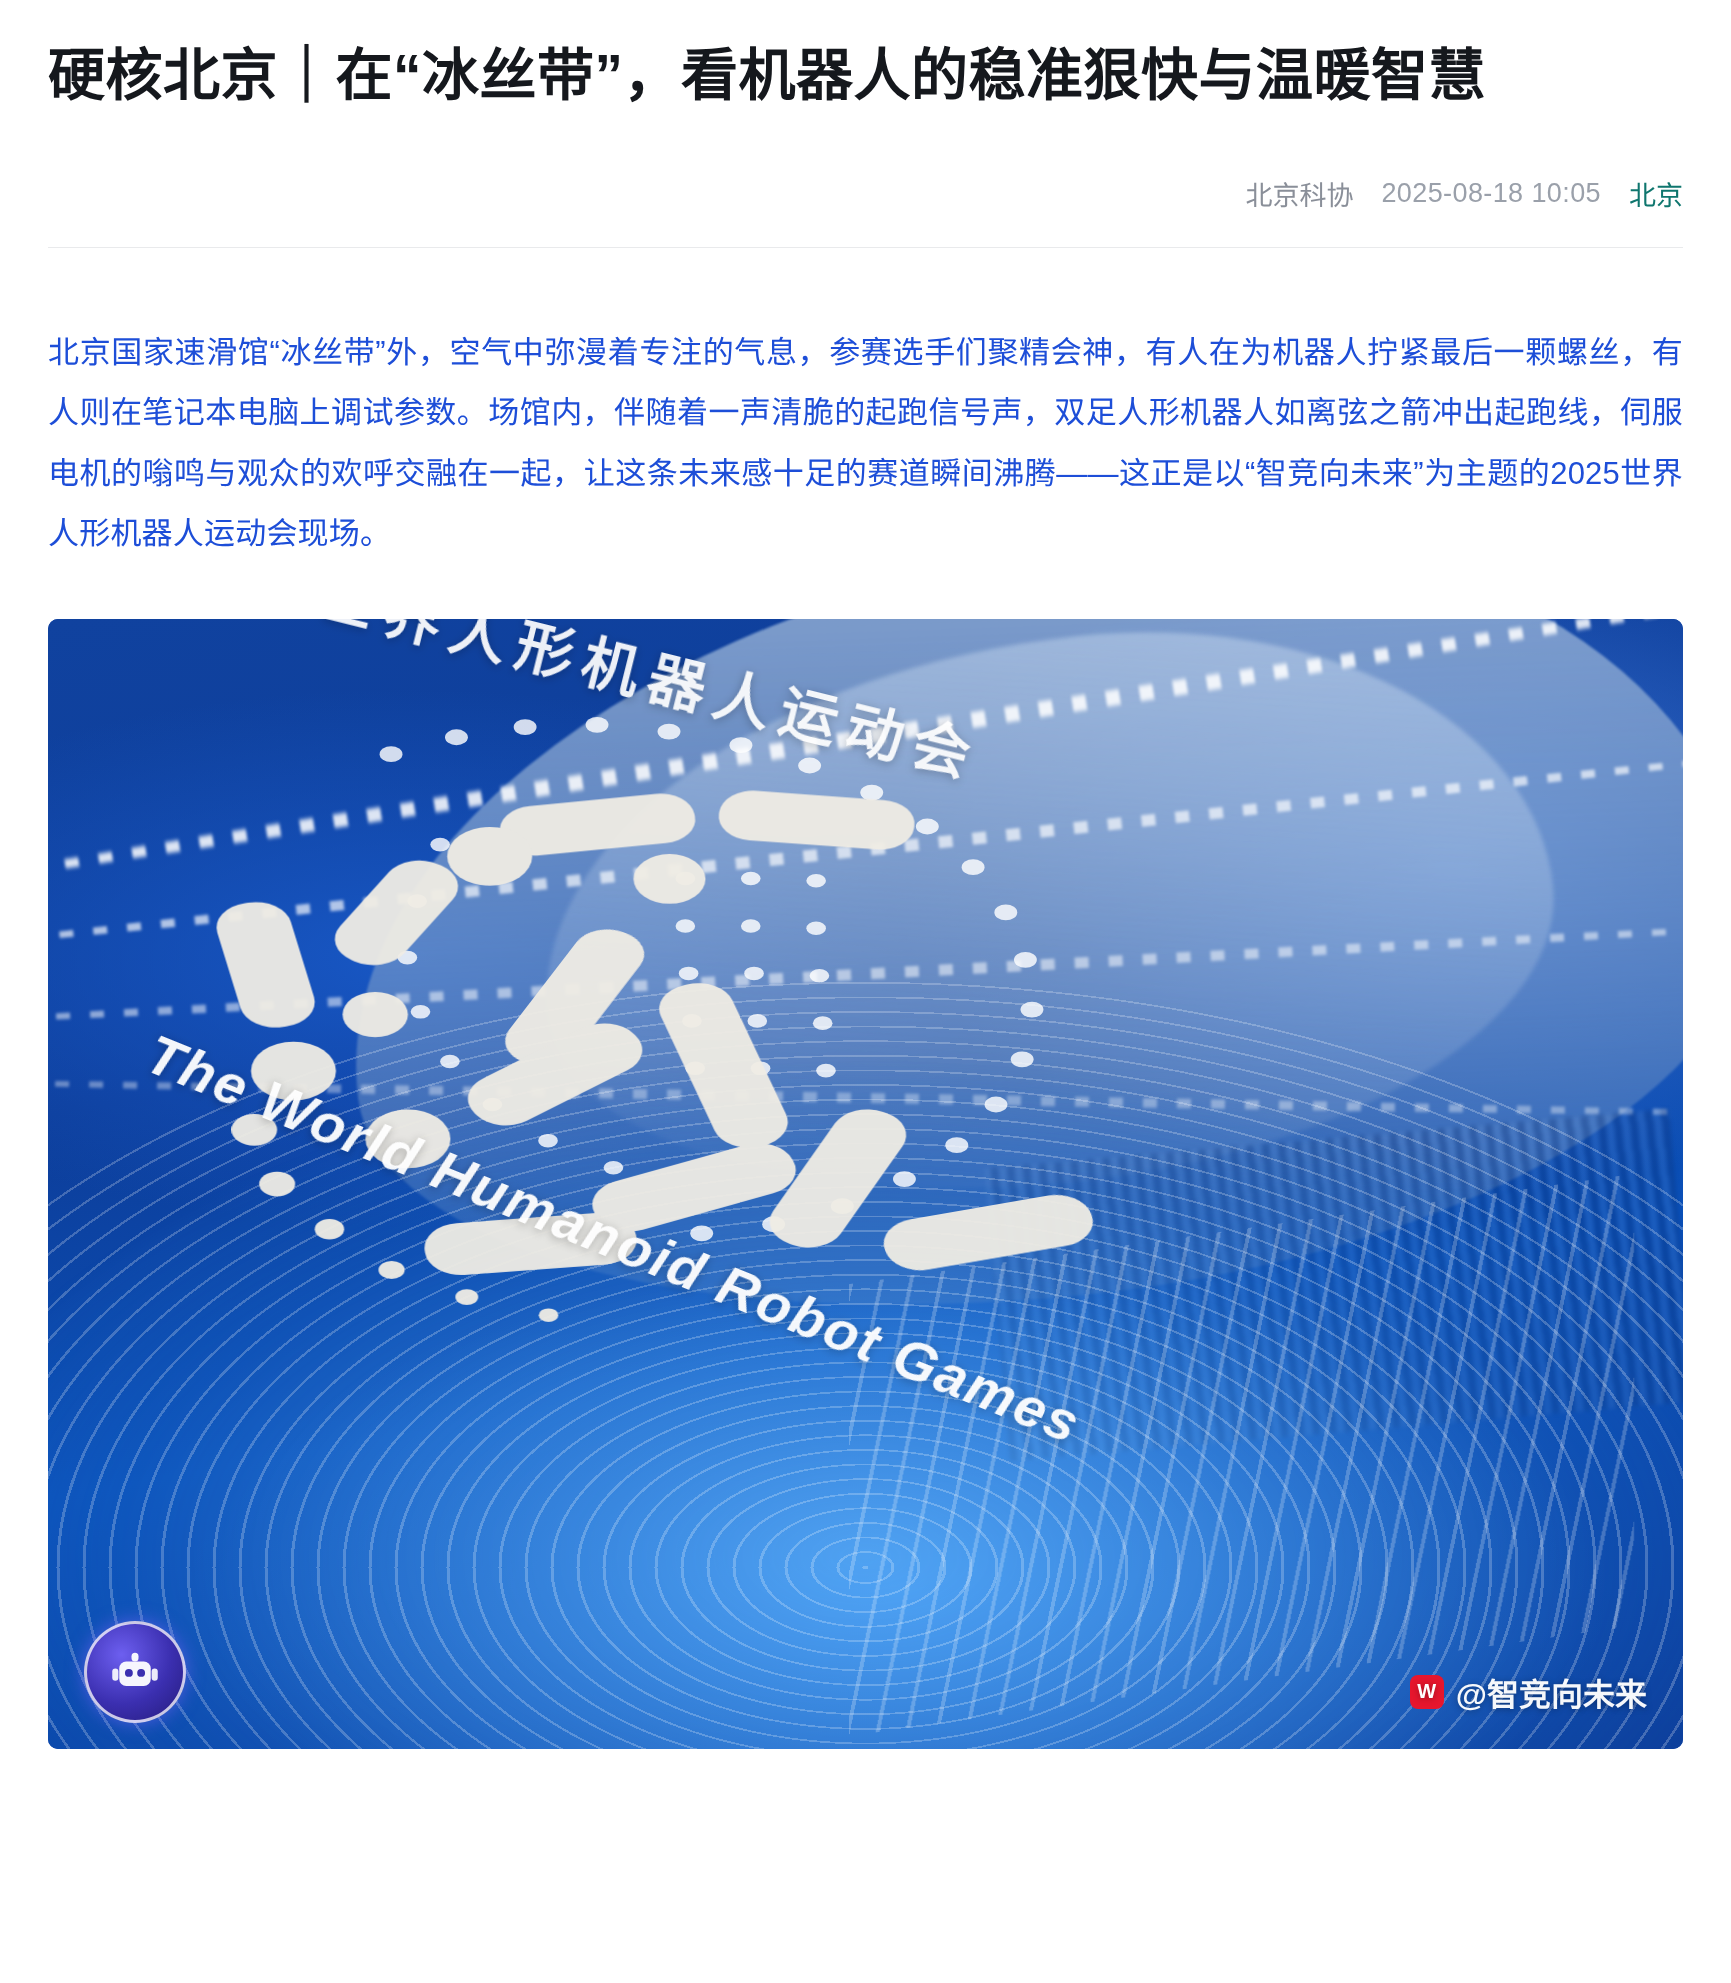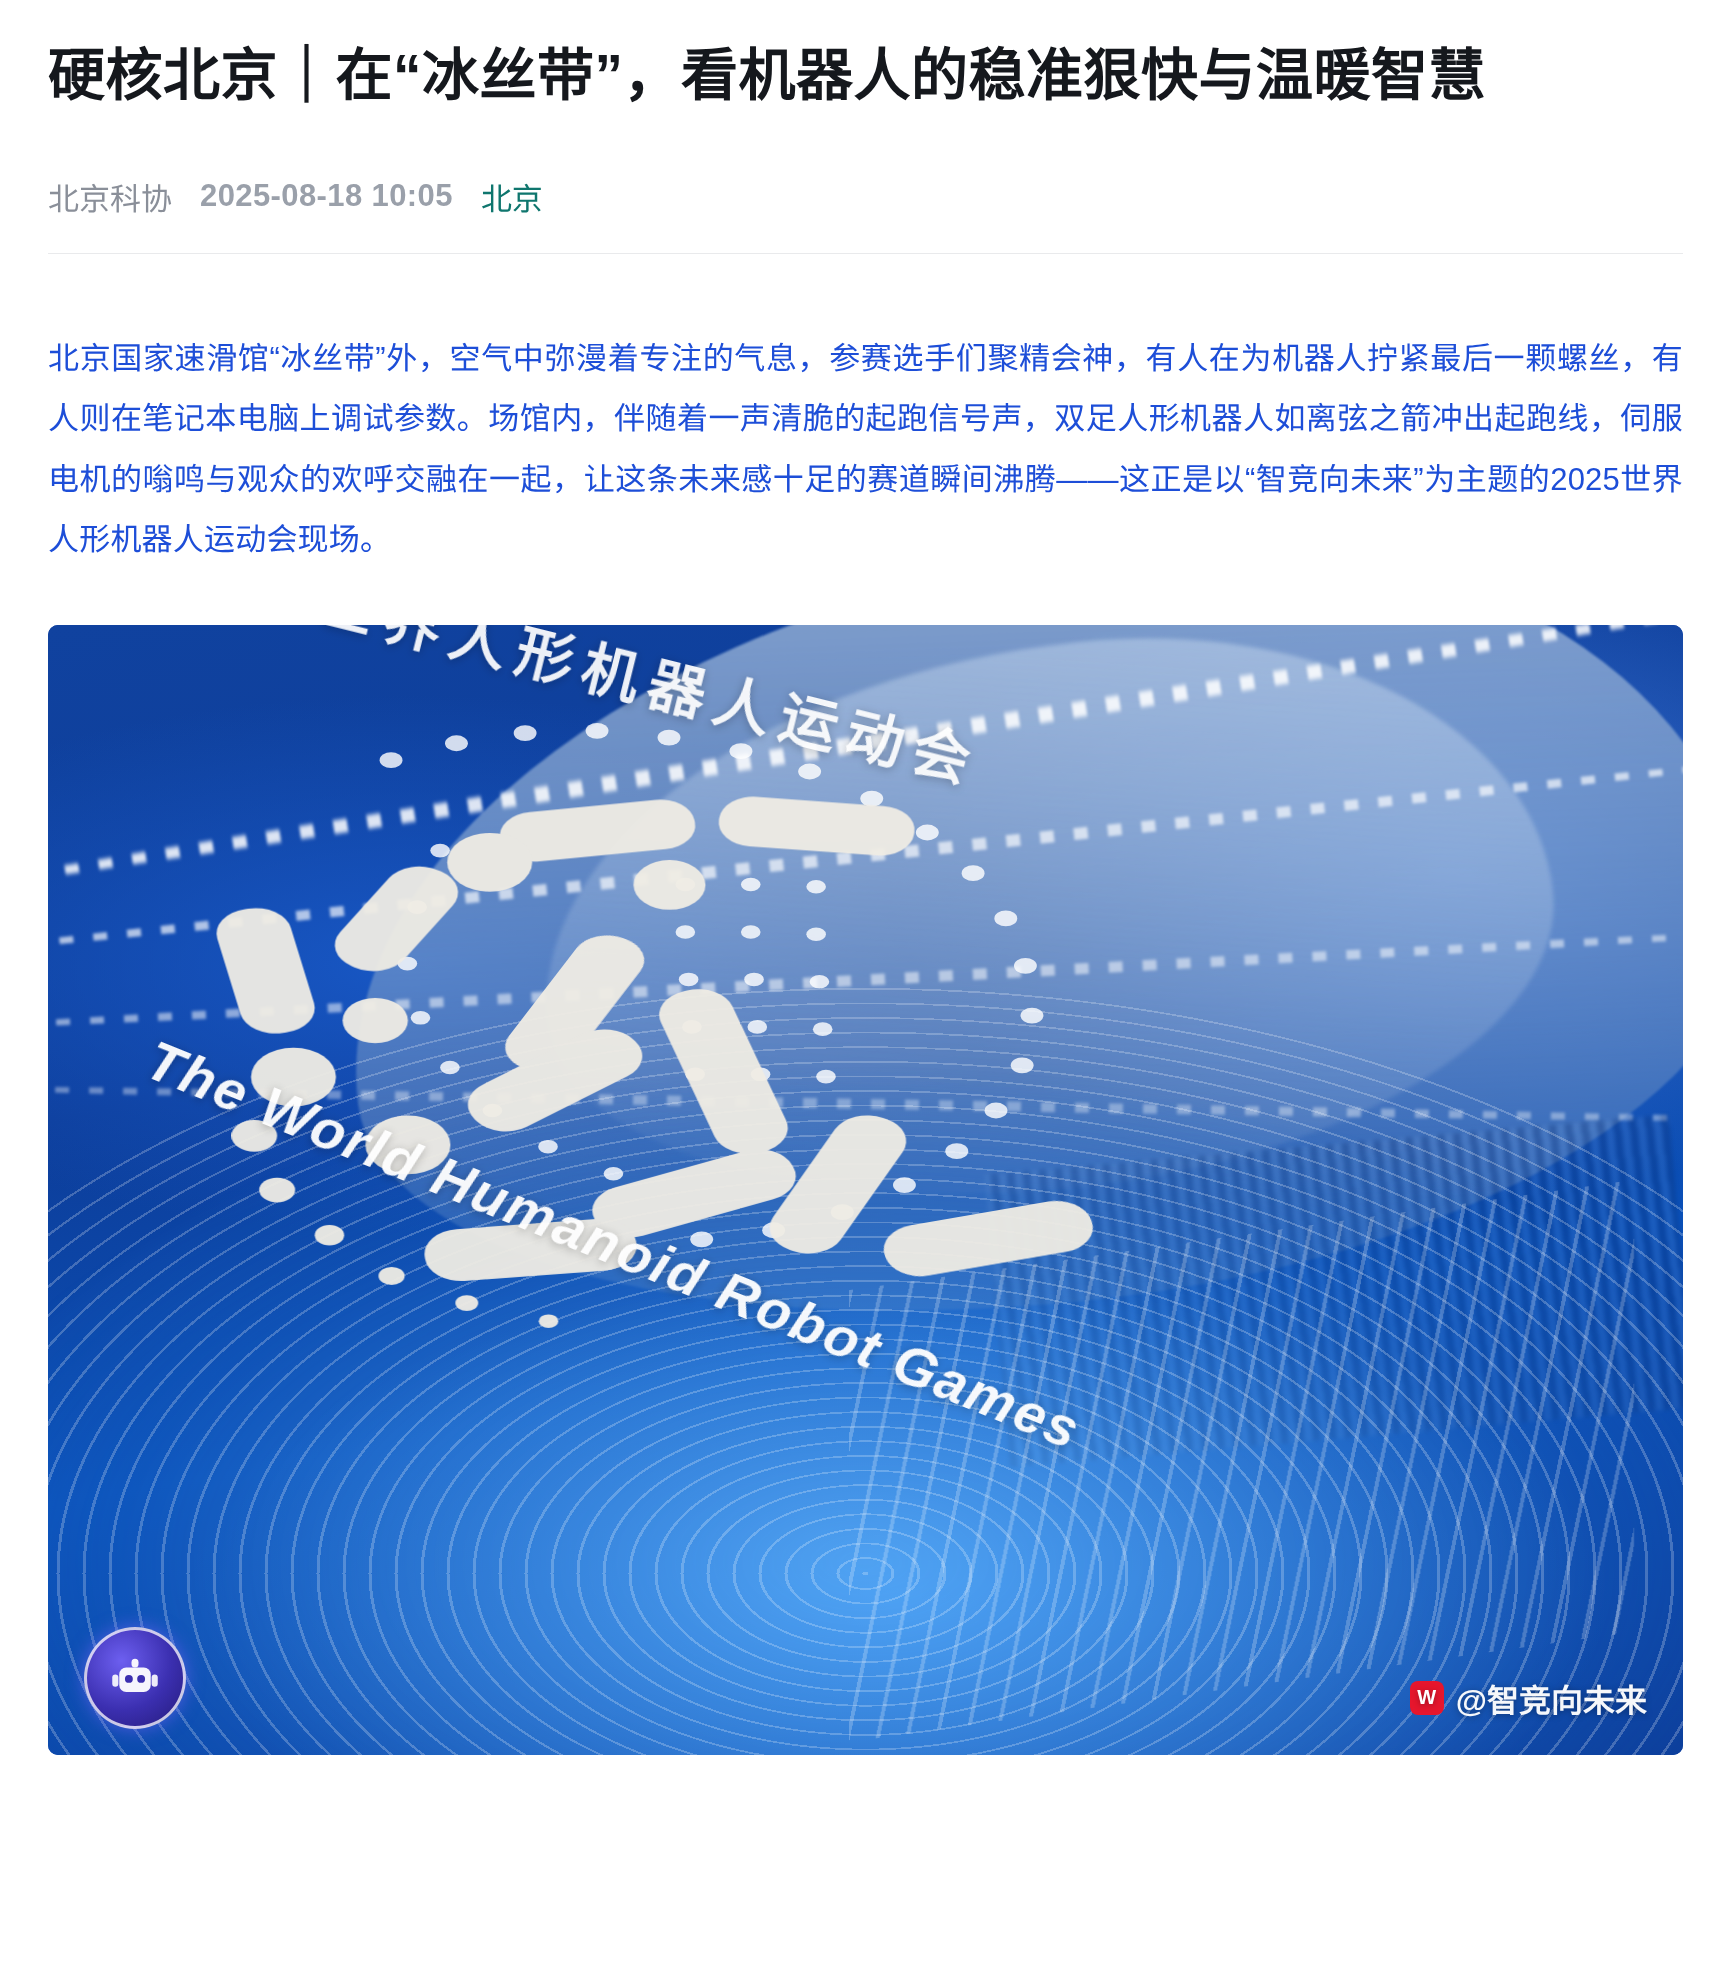--- a/index.html
+++ b/index.html
@@ -27,30 +27,30 @@
     line-height: 1.33;
     font-weight: bold;
     letter-spacing: 0.5px;
     color: #15181d;
   }
   .meta-row {
     display: flex;
     align-items: center;
     gap: 28px;
     padding: 60px 0 34px 0;
-    font-size: 31px;
+    font-size: 27px;
     color: #8a8f99;
+    justify-content: flex-end;
   }
   .meta-author {
     color: #8a8f99;
   }
   .meta-date {
     color: #9aa0aa;
     letter-spacing: 0.4px;
-    font-weight: bold;
   }
   .meta-location {
     color: #0f766e;
   }
   .divider {
     height: 1px;
     background: #e9eaec;
     width: 1635px;
     margin: 0 0 0 0;
   }

